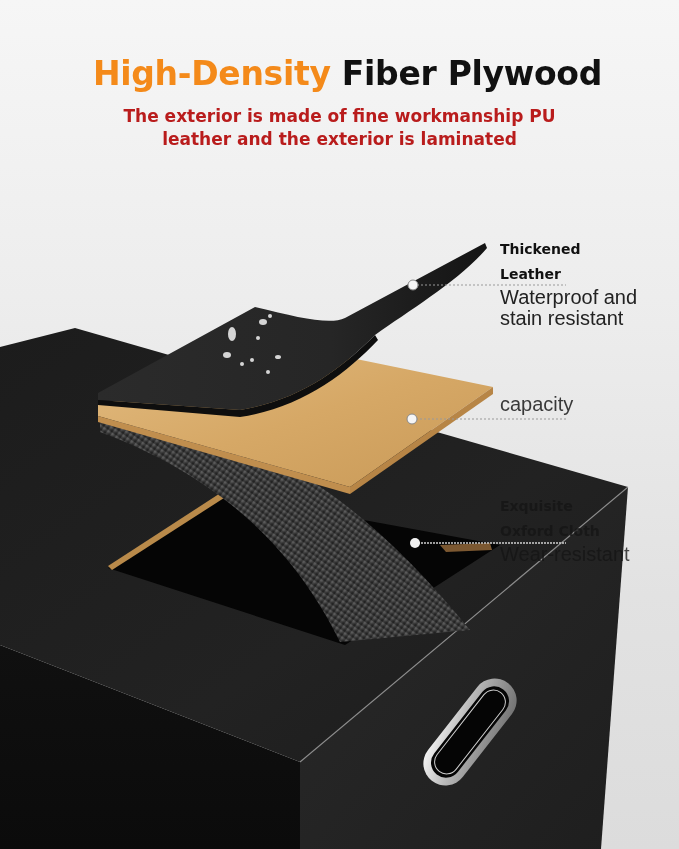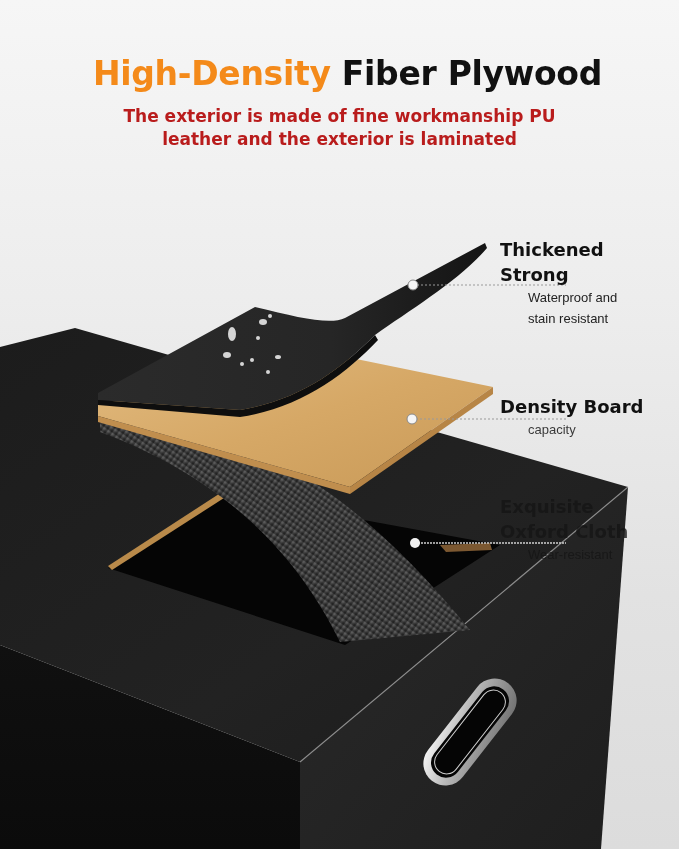--- a/index.html
+++ b/index.html
@@ -18,26 +18,25 @@
     .title .accent { color: #f48a1a; }
     .title .rest { color: #111; }
     .subtitle {
       position: absolute; left: 0; width: 679px; top: 105px;
       text-align: center; font-weight: bold; font-size: 17px; line-height: 22.5px;
       color: #b91c1c;
     }
     .subtitle span { display: block; }
     .label { position: absolute; left: 500px; }
     .label .head {
-      display: block; font-weight: bold; font-size: 18px; line-height: 25px; color: #111;
+      display: block; font-weight: bold; font-size: 14px; line-height: 25px; color: #111;
     }
     .label .desc {
-      display: block; font-size: 13px; line-height: 21px; color: #222;
+      display: block; font-size: 20px; line-height: 21px; color: #222;
       font-family: "Liberation Sans", "DejaVu Sans", sans-serif;
-      margin-left: 28px;
     }
     .label.dim .head { color: rgba(20,20,20,0.78); }
     .label.dim .desc { color: rgba(20,20,20,0.78); }
     .label.over-dark .desc { color: rgba(25,25,25,0.85); }
   </style>
 </head>
 <body>
 
 <svg class="scene" viewBox="0 0 679 849" width="679" height="849">
   <defs>
@@ -131,27 +130,26 @@
   <span class="rest">Fiber Plywood</span>
 </div>
 
 <div class="subtitle">
   <span>The exterior is made of fine workmanship PU</span>
   <span>leather and the exterior is laminated</span>
 </div>
 
 <div class="label" style="top:237px;">
   <span class="head">Thickened</span>
-  <span class="head">Strong</span>
+  <span class="head">Leather</span>
   <span class="desc">Waterproof and</span>
   <span class="desc">stain resistant</span>
 </div>
 
 <div class="label over-dark" style="top:394px;">
-  <span class="head">Density Board</span>
   <span class="desc">capacity</span>
 </div>
 
 <div class="label dim" style="top:494px;">
   <span class="head">Exquisite</span>
   <span class="head">Oxford Cloth</span>
   <span class="desc">Wear-resistant</span>
 </div>
 
 </body></html>

